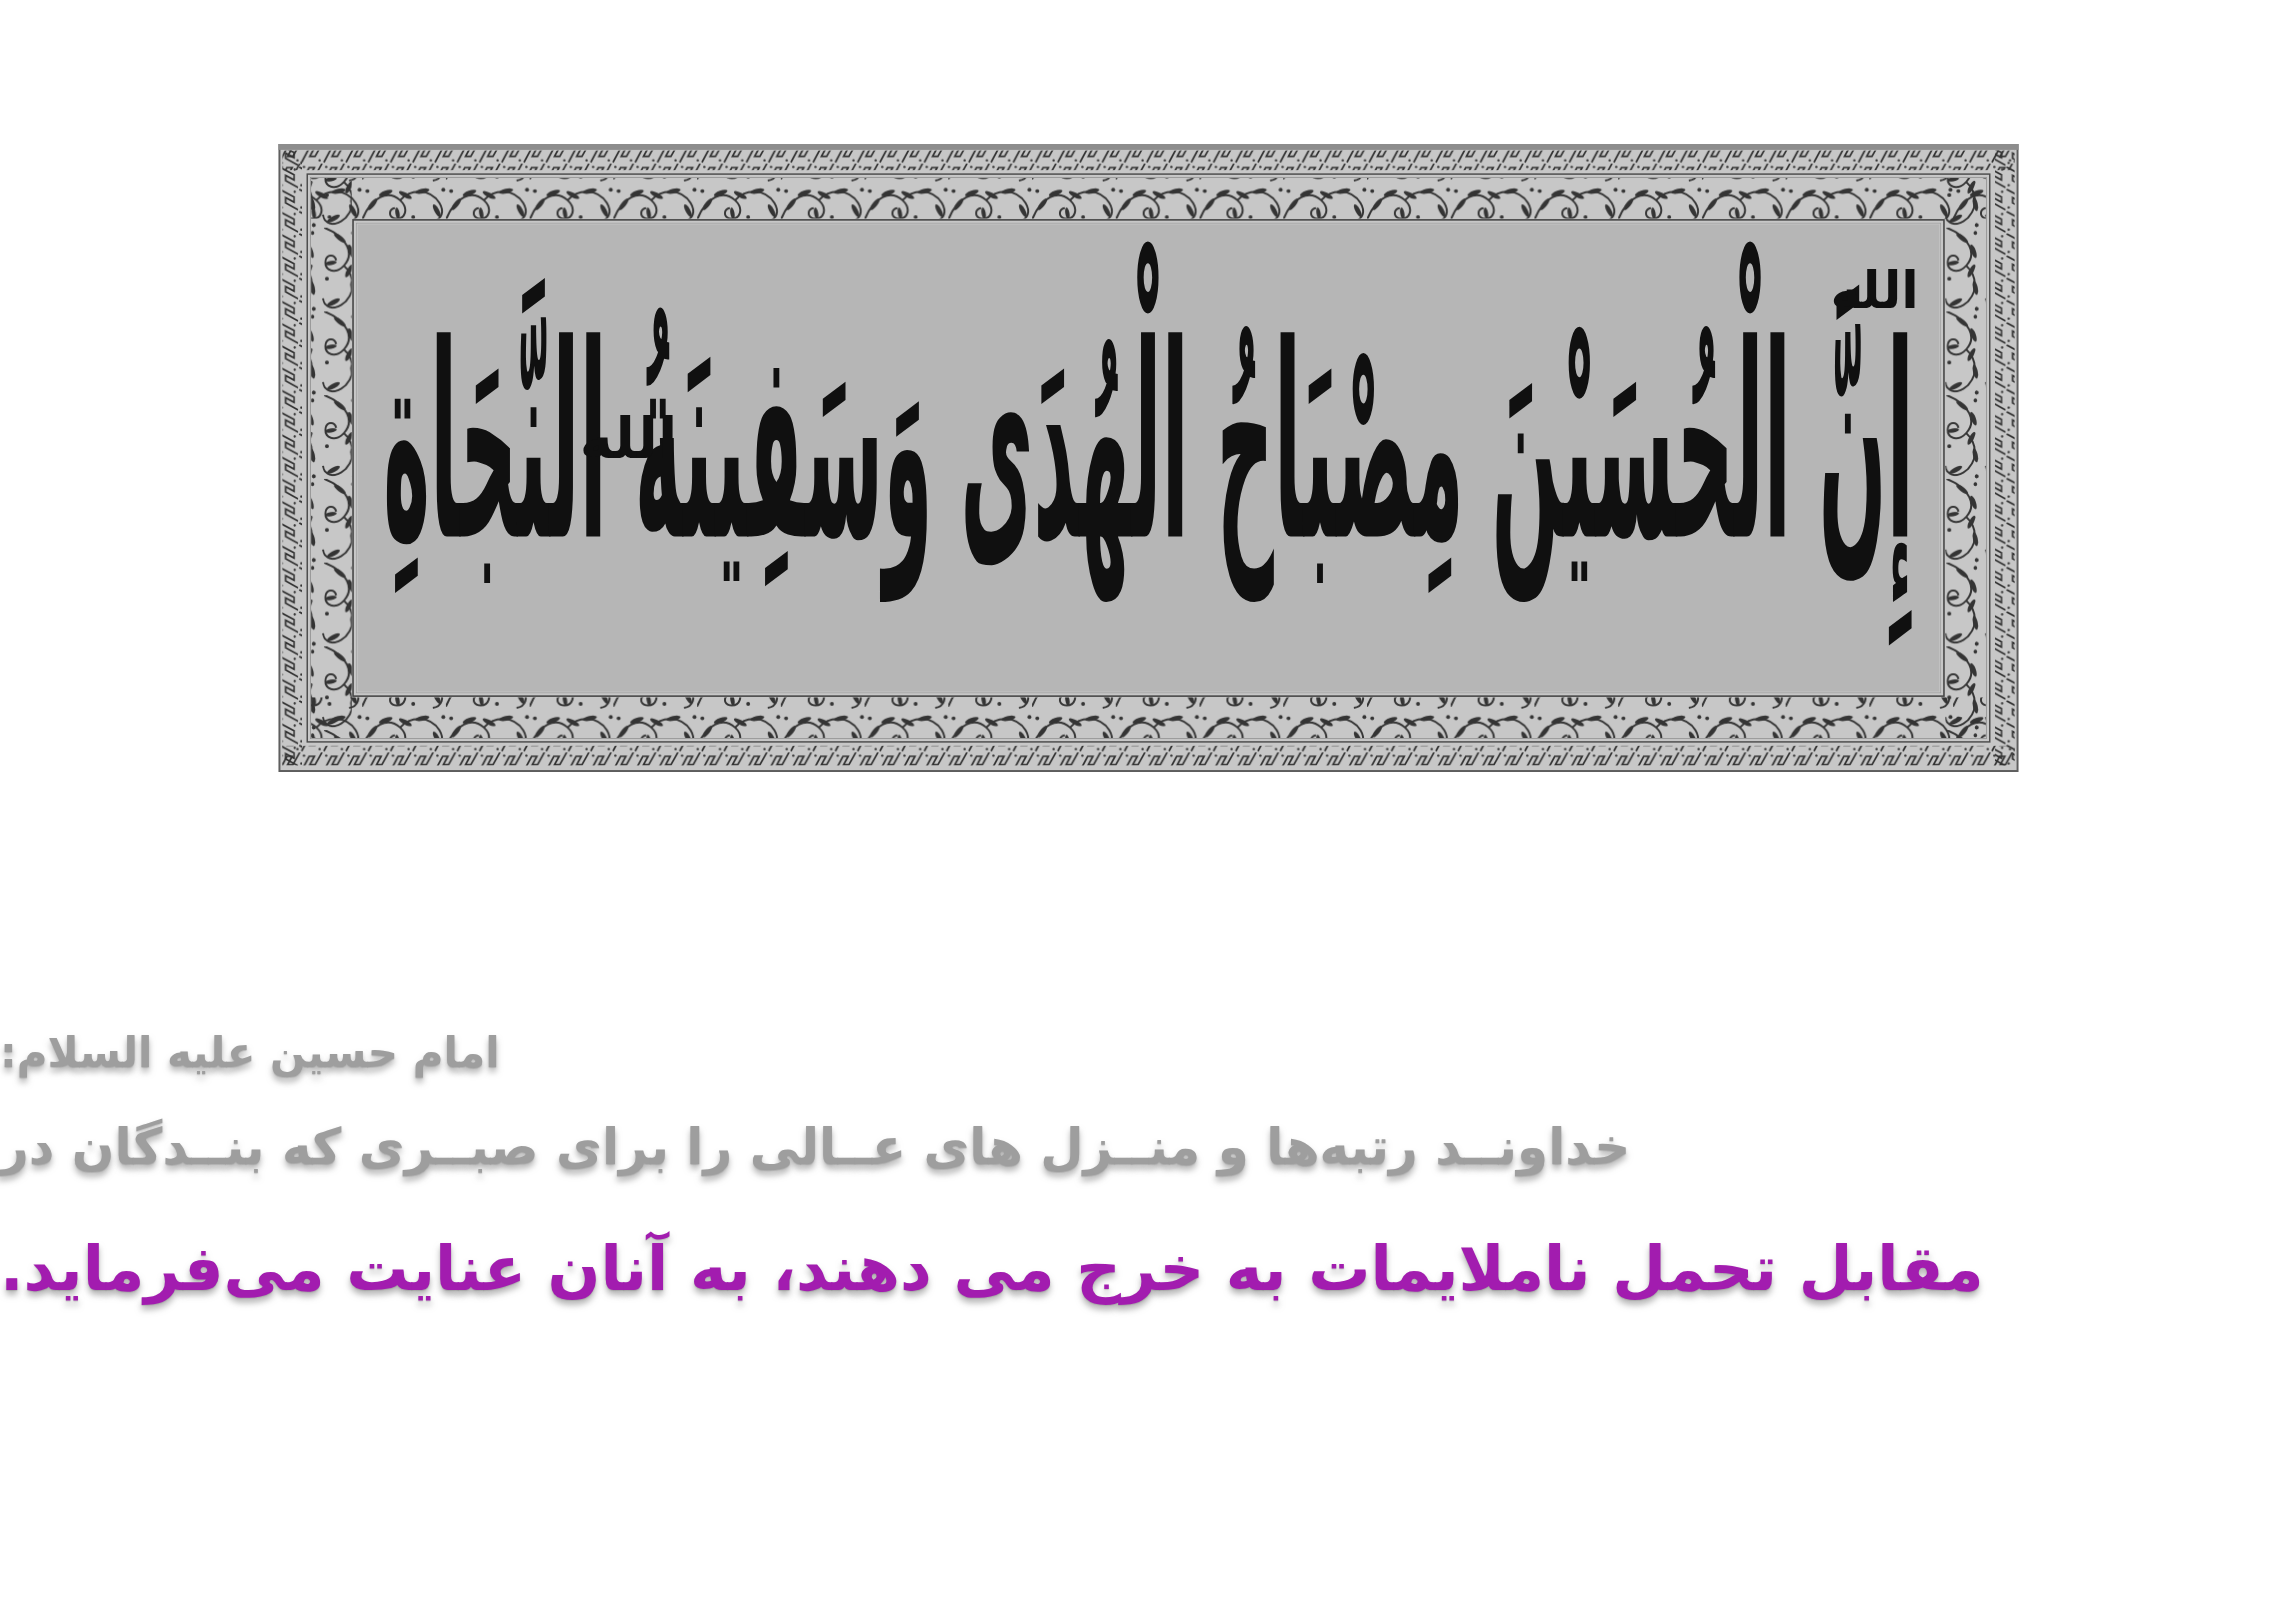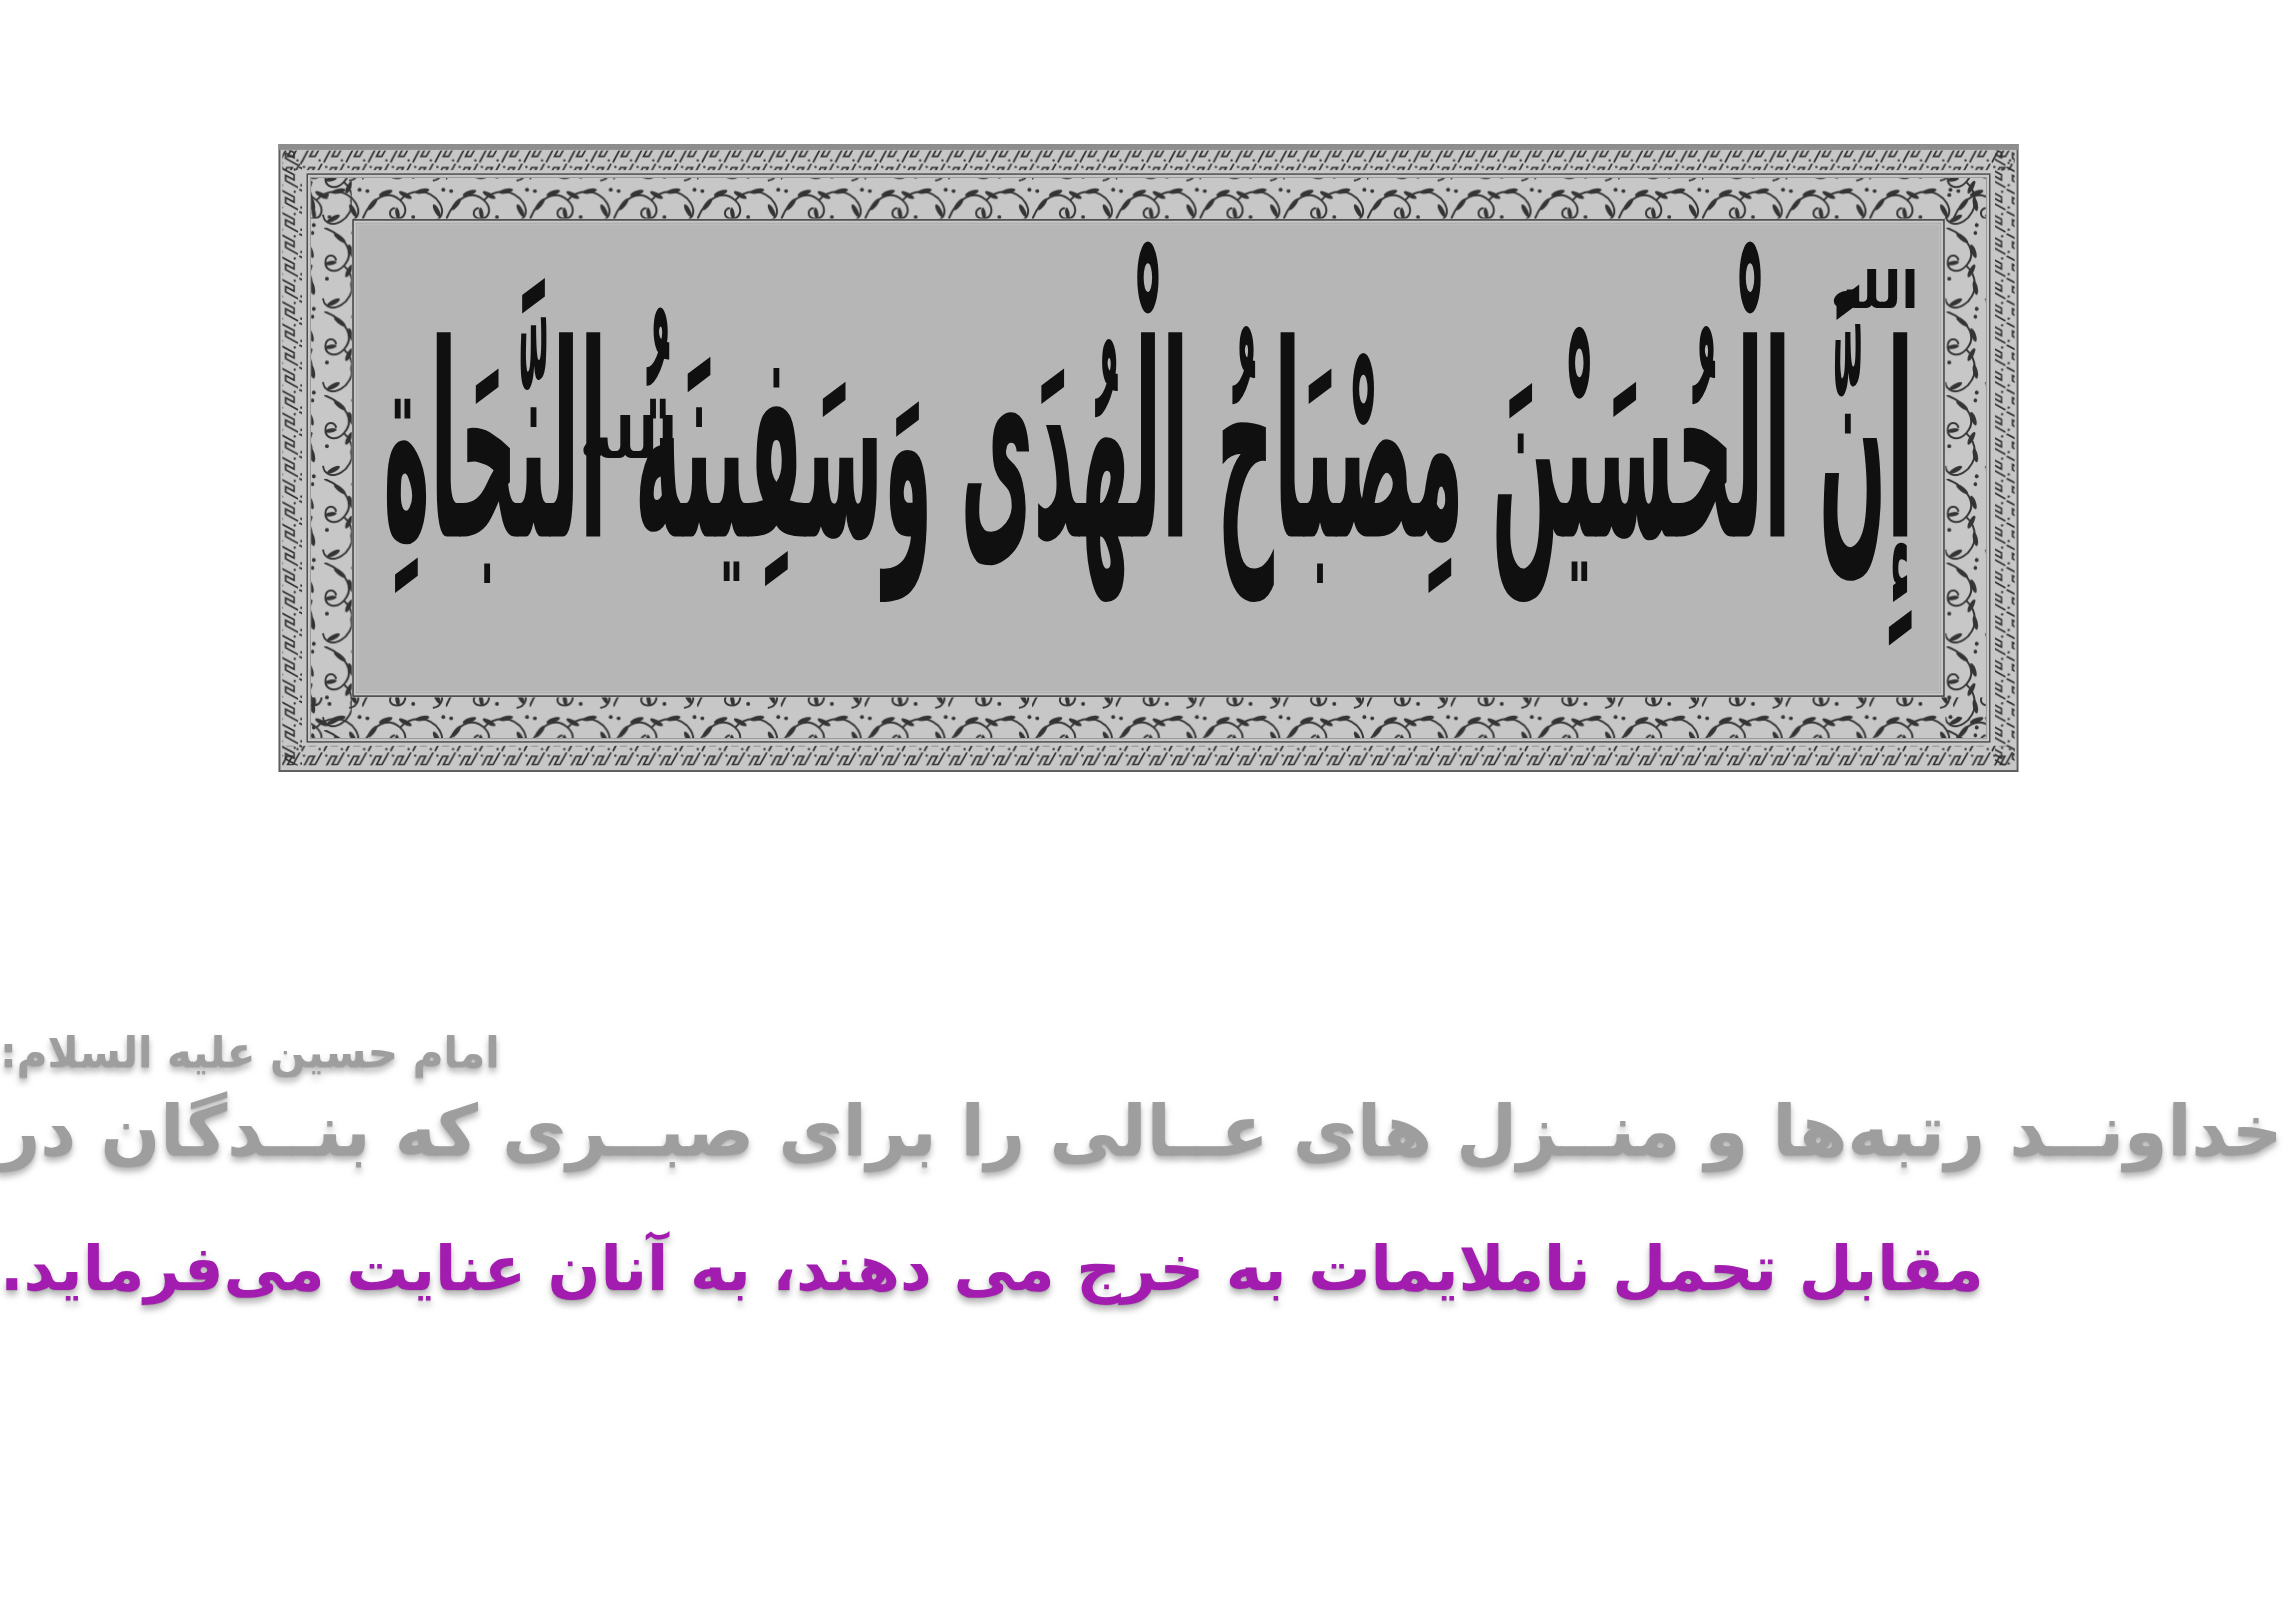--- a/index.html
+++ b/index.html
@@ -17,21 +17,21 @@
     font-weight:700;
   }
   .caption{
     position:absolute;left:0;width:2295px;
     text-align:left;direction:rtl;unicode-bidi:isolate;
     font-weight:700;white-space:nowrap;
     color:#9e9e9e;
     text-shadow:0 4.6px 5.9px rgba(120,120,120,.55), 0 1.3px 1.3px rgba(140,140,140,.45);
   }
   .attribution{top:1029px;font-size:42px;line-height:1.15;}
-  .q1{top:1088px;font-size:70px;line-height:1.25;}
+  .q1{top:1116px;font-size:50px;line-height:1.25;}
   .q2{top:1230px;font-size:62px;line-height:1.25;}
 </style>
 </head>
 <body>
 
 <div class="frame-wrap">
   <svg viewBox="0 0 2660 960">
     <defs>
       <pattern id="zz" width="34" height="30" patternUnits="userSpaceOnUse">
         <path d="M2 27 L13 6 H21 L14 19 H22 L32 1" fill="none" stroke="#303030" stroke-width="2.6" stroke-linecap="square"></path>

